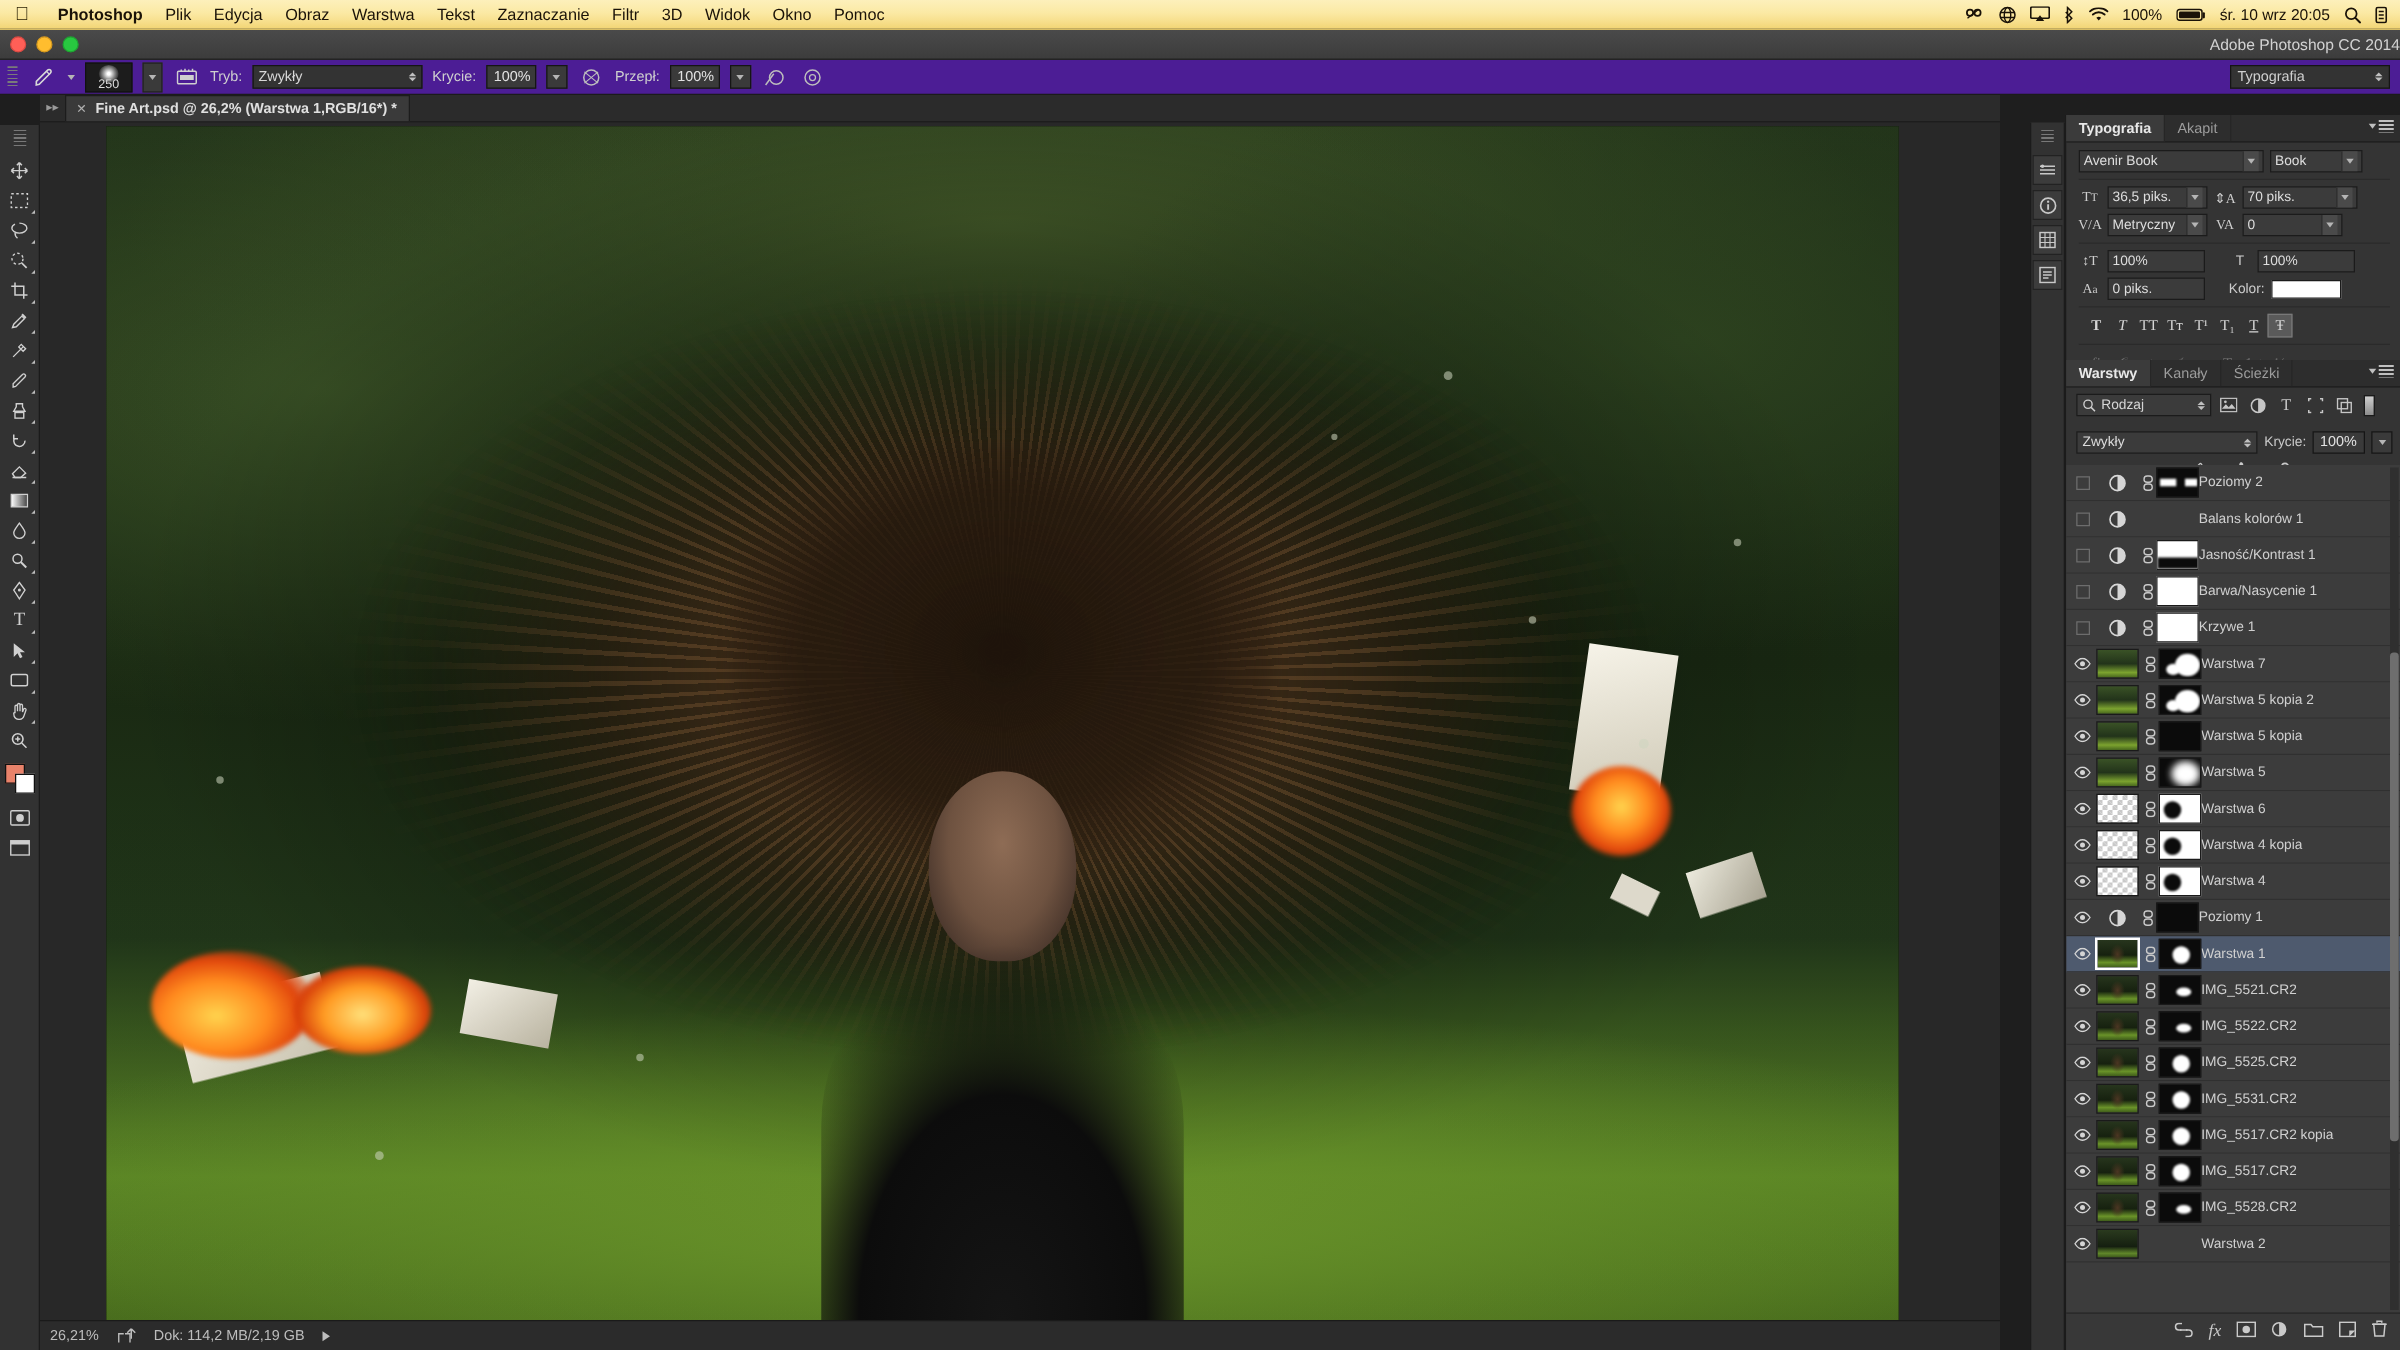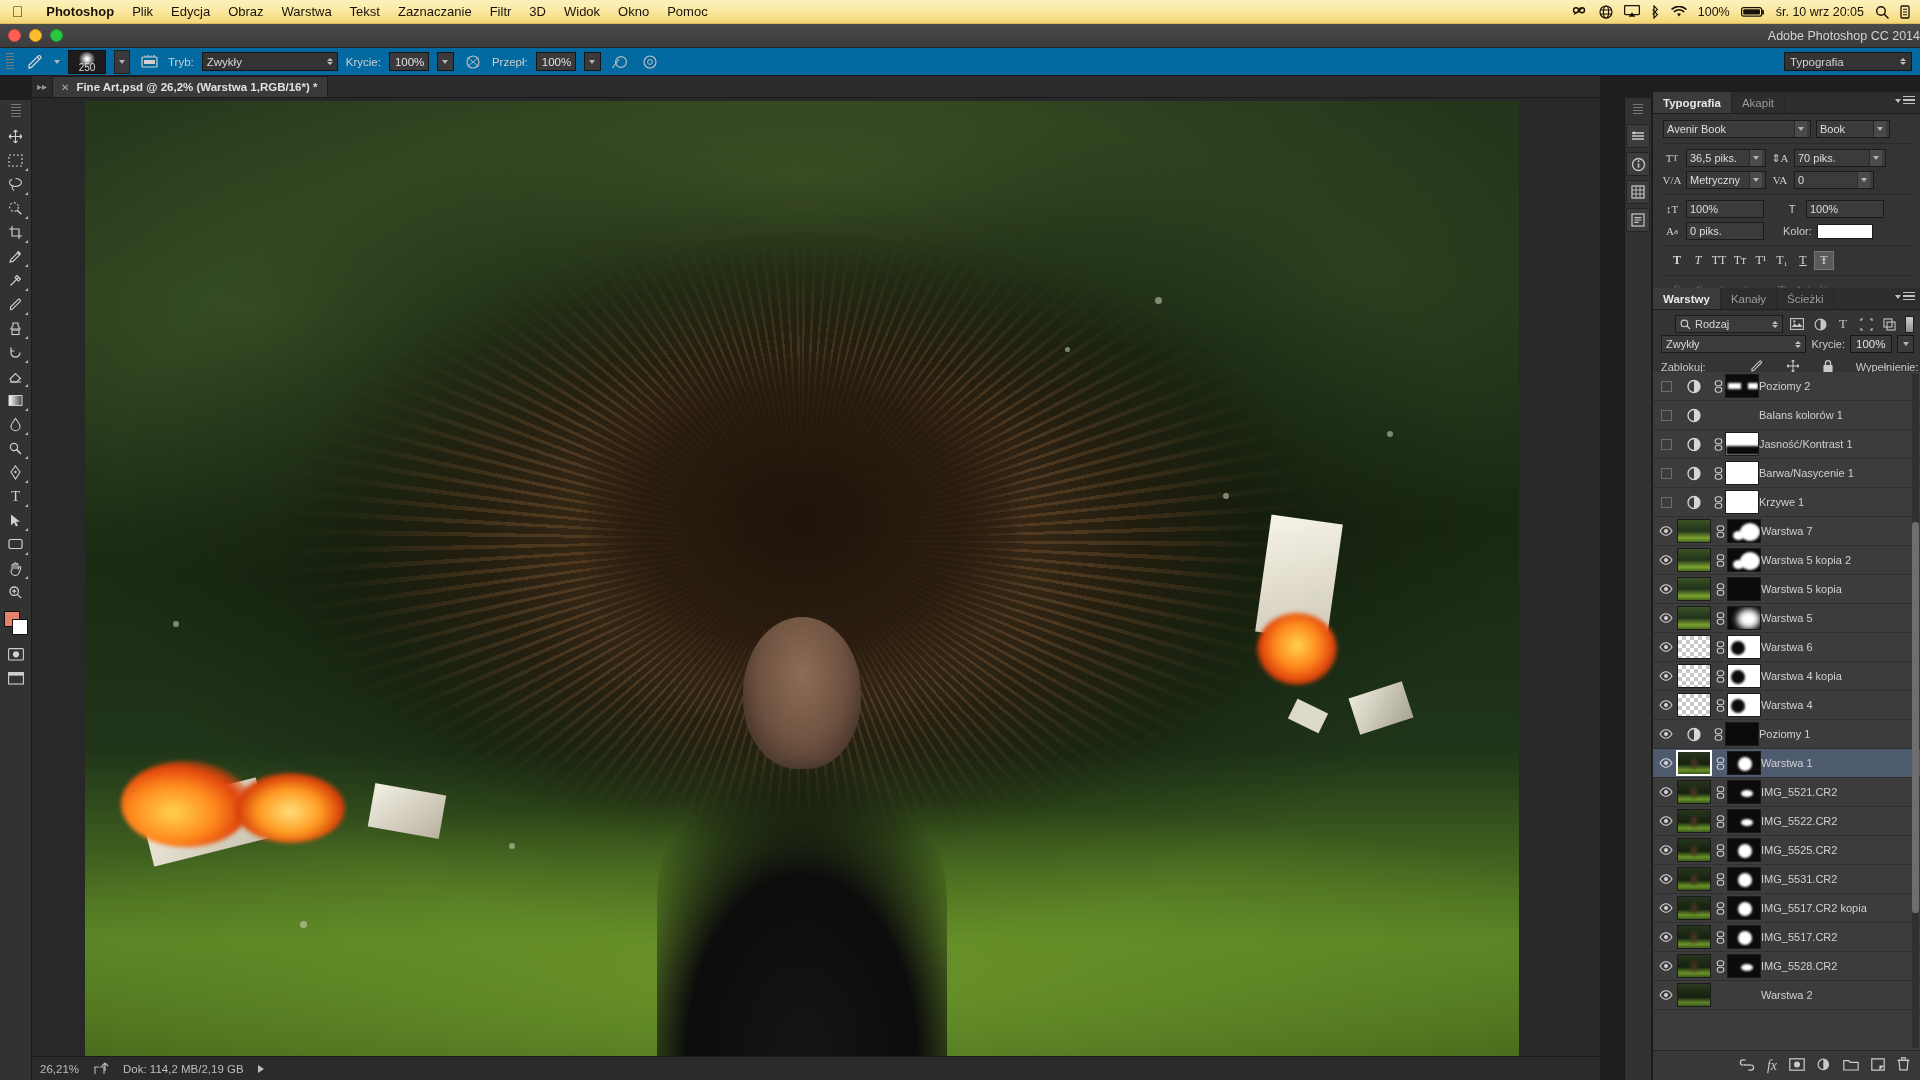--- a/index.html
+++ b/index.html
@@ -37,21 +37,21 @@
   }
   .traffic { position:absolute; left:8px; top:29px; display:flex; gap:8px; z-index:5; }
   .traffic i { width:13px; height:13px; border-radius:50%; display:block; }
   .traffic .r { background:#ff5f57; border:1px solid #d94a43; }
   .traffic .y { background:#ffbd2e; border:1px solid #d6991f; }
   .traffic .g { background:#28c840; border:1px solid #1ea432; }
 
   
   .options {
     position:absolute; left:0; top:48px; width:1920px; height:28px;
-    background:#0369a1; border-bottom:1px solid #1b1b1b;
+    background:#4c1d95; border-bottom:1px solid #1b1b1b;
     display:flex; align-items:center; padding:0 6px; gap:8px;
     color:#cfcfcf; font-size:11.5px;
   }
   .grip { width:8px; height:18px; background:
       repeating-linear-gradient(to bottom,#7a7a7a 0 1px, transparent 1px 3px);
       margin-right:2px; }
   .tool-ic { width:22px; height:22px; display:flex; align-items:center; justify-content:center; }
   .caret { width:0;height:0;border-left:3.5px solid transparent;border-right:3.5px solid transparent;border-top:4px solid #b5b5b5; display:inline-block; }
   .brush-preview {
     width:38px;height:24px;background:#1c1c1c;border:1px solid #111;
@@ -209,21 +209,21 @@
   .divline{height:1px;background:#2a2a2a;margin:5px 0;}
   .styleRow{display:flex;gap:1px;margin:5px 0 0 4px;}
   .styleBtn{width:20px;height:19px;display:flex;align-items:center;justify-content:center;color:#d7d7d7;font-size:12px;font-family:"Liberation Serif",serif;}
   .styleBtn.on{background:#5a5a5a;border:1px solid #787878;}
   .styleBtn.dim{color:#6e6e6e;}
   .colorsw{width:56px;height:15px;background:#ffffff;border:1px solid #1b1b1b;}
 
   
   .layers-wrap{position:absolute;left:0;right:0;top:196px;bottom:0;background:#343434;}
   .lyr-ctrl{padding:5px 6px 4px 8px;}
-  .lyr-toolrow{display:flex;align-items:center;gap:5px;margin-bottom:2px;justify-content:flex-end;}
+  .lyr-toolrow{display:flex;align-items:center;gap:5px;margin-bottom:12px;}
   .filt{flex:0 0 108px;background:#3b3b3b;border:1px solid #1b1b1b;height:18px;display:flex;align-items:center;gap:4px;padding:0 4px;color:#d5d5d5;font-size:11px;}
   .filt .stepper{margin-left:auto;display:flex;flex-direction:column;gap:1px;}
   .filt .stepper i{width:0;height:0;border-left:3px solid transparent;border-right:3px solid transparent;}
   .filt .stepper i.up{border-bottom:3.5px solid #c0c0c0;}
   .filt .stepper i.dn{border-top:3.5px solid #c0c0c0;}
   .fic{width:18px;height:18px;display:flex;align-items:center;justify-content:center;color:#c6c6c6;}
   .togglepill{width:9px;height:17px;background:linear-gradient(to bottom,#cfcfcf,#8d8d8d);border:1px solid #1b1b1b;margin-left:2px;}
   .blendrow{display:flex;align-items:center;gap:5px;margin-bottom:5px;}
   .blend{flex:1;background:#3b3b3b;border:1px solid #1b1b1b;height:18px;display:flex;align-items:center;padding:0 4px;color:#dcdcdc;font-size:11px;}
   .blend .stepper{margin-left:auto;display:flex;flex-direction:column;gap:1px;}

